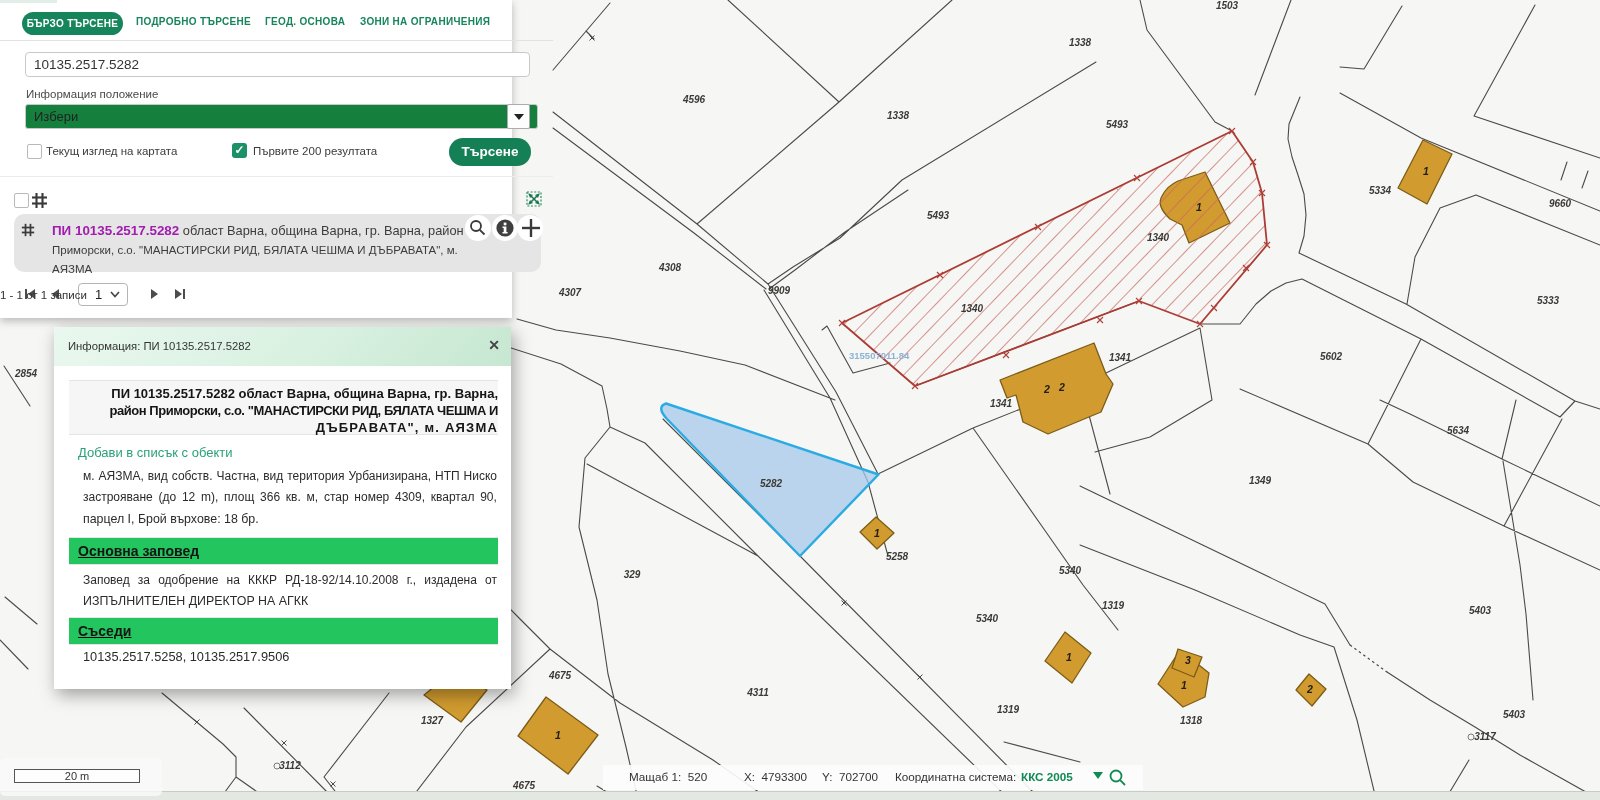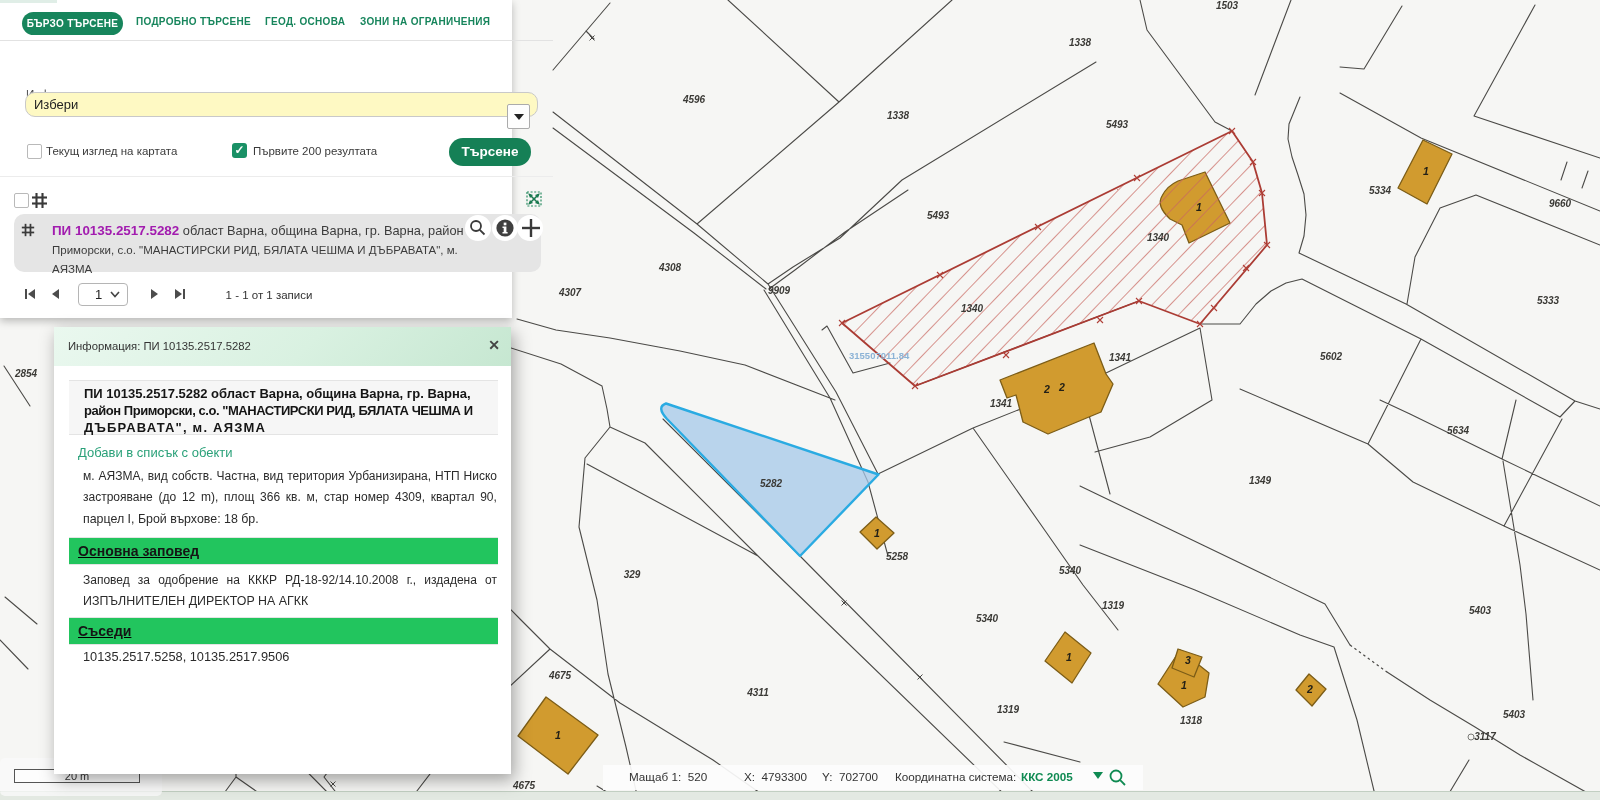--- a/index.html
+++ b/index.html
@@ -12,42 +12,42 @@
 #sbar{position:absolute;left:14px;top:769px;width:124px;height:12px;border:1.5px solid #555;background:rgba(255,255,255,.6);color:#333;font-size:11px;text-align:center;line-height:13px;}
 #status{position:absolute;left:603px;top:765px;width:540px;height:25px;background:rgba(252,252,252,.92);font-size:11.7px;color:#333;}
 #status span{position:absolute;top:5px;white-space:nowrap;margin-left:17px;}
 
 #panel{position:absolute;left:0;top:0;width:512px;height:318px;background:#fff;box-shadow:0 3px 8px rgba(0,0,0,.25);}
 .tab{position:absolute;top:16px;font-size:10px;font-weight:bold;color:#17855c;white-space:nowrap;letter-spacing:.3px;}
 #tabact{position:absolute;left:22px;top:12px;width:101px;height:23px;background:#17855c;border-radius:12px;color:#fff;font-size:10px;font-weight:bold;text-align:center;line-height:23px;white-space:nowrap;letter-spacing:.3px;}
 #tabline{position:absolute;left:0px;top:40px;width:553px;height:1px;background:#e2e2e2;}
 #inp{position:absolute;left:25px;top:52px;width:495px;height:23px;border:1px solid #c9c9c9;border-radius:4px;background:#fff;font-size:13.5px;color:#333;line-height:23px;padding-left:8px;}
 #geolbl{position:absolute;left:26px;top:88px;font-size:11.5px;color:#4a4a4a;}
-#sel{position:absolute;left:25px;top:92px;width:503px;height:23px;border:1px solid #c9c9c9;border-radius:10px;background:#fef9c3;font-size:13px;color:#222;line-height:23px;padding-left:8px;}
+#sel{position:absolute;left:25px;top:104px;width:503px;height:23px;border:1px solid #c9c9c9;border-radius:3px;background:#15803d;font-size:13px;color:#222;line-height:23px;padding-left:8px;}
 #selbtn{position:absolute;left:507px;top:104px;width:21px;height:23px;border:1px solid #ababab;border-radius:2px;background:#fdfdfd;}
 #selbtn:after{content:"";position:absolute;left:6px;top:9px;border:5px solid transparent;border-top:6px solid #222;}
 .cb{position:absolute;width:13px;height:13px;border:1px solid #b9b9b9;border-radius:2px;background:#fff;}
 .cbg{position:absolute;width:15px;height:15px;border-radius:3px;background:#1a9166;color:#fff;font-size:12px;font-weight:bold;text-align:center;line-height:15px;}
 .cblbl{position:absolute;font-size:11.5px;color:#3a3a3a;padding-top:1px;text-align:right;}
 #btn{position:absolute;left:449px;top:138px;width:82px;height:28px;background:#158056;border-radius:14px;color:#fff;font-size:13.5px;font-weight:bold;text-align:center;line-height:28px;}
 #div2{position:absolute;left:0;top:176px;width:553px;height:1px;background:#ececec;}
 #card{position:absolute;left:14px;top:214px;width:527px;height:58px;background:#e5e5e5;border-radius:10px;}
 #cardtx{position:absolute;left:38px;top:8px;width:480px;font-size:12.8px;color:#3c3c3c;line-height:18.8px;white-space:nowrap;}
 #cardtx .l2{font-size:11.5px;}
-#pgtx{position:absolute;left:0px;top:289px;width:538px;text-align:center;font-size:11.5px;color:#333;}
+#pgtx{position:absolute;left:0px;top:289px;width:538px;text-align:left;font-size:11.5px;color:#333;}
 #pgsel{position:absolute;left:78px;top:283px;width:48px;height:21px;border:1px solid #b5b5b5;border-radius:4px;background:#fff;}
 
-#popup{position:absolute;left:54px;top:327px;width:457px;height:447px;background:#fff;box-shadow:3px 6px 16px rgba(0,0,0,.35);}
+#popup{position:absolute;left:54px;top:327px;width:457px;height:362px;background:#fff;box-shadow:3px 6px 16px rgba(0,0,0,.35);}
 #phead{position:absolute;left:0;top:0;width:457px;height:39px;background:linear-gradient(135deg,#eaf8ef 0%,#d9f1e1 55%,#c6e7d1 100%);}
 #phead .t{position:absolute;left:14px;top:13px;font-size:11.3px;color:#333;}
 #phead .x{position:absolute;right:11px;top:10px;font-size:14px;font-weight:bold;color:#444;}
 .sect{position:absolute;left:15px;width:429px;background:#22c55e;border-top:1px solid #e4e4e4;border-bottom:1px solid #e4e4e4;text-decoration:underline;}
 .sect .b{margin:5px 0 5px 9px;font-size:14px;font-weight:bold;color:#151515;}
 #bold1{position:absolute;left:15px;top:53px;width:429px;height:49px;padding-top:4px;background:#f6f6f6;border-top:1px solid #e4e4e4;border-bottom:1px solid #e4e4e4;font-size:13px;font-weight:bold;color:#151515;line-height:17.2px;white-space:nowrap;}
-#bold1 div{margin-left:15px;}
+#bold1 div{margin-left:8px;text-align:right;}
 .jline{display:flex;justify-content:space-between;white-space:nowrap;font-size:12px;}
 .para{position:absolute;left:29px;width:414px;font-size:12.4px;color:#2b2b2b;line-height:21.4px;}
 </style></head>
 <body>
 <svg id="map" width="1600" height="800" viewBox="0 0 1600 800">
 <path d="M610,3 L553,70 M586,31 L594,39 M728,0 L839,102 M952,0 L839,102 M839,102 L697,224 M553,112 L697,224 L768,284 M553,128 L694,233 L766,289 M1096,62 L902,180 L840,238 L793,267 L768,284 M908,190 L845,232 L795,270 L769,289 M768,284 L836,392 L878,474 M764,290 L830,398 L868,482 L888,556 M822,330 L827,326 L853,373 L890,363 M663,419 L800,556 L1036,795 M758,556 L1010,800 M587,464 L758,556 M517,319 L556,330 L610,338 L680,351 L745,365 L835,400 M505,346 L561,364 L602,386 M602,386 L607,409 L610,427 M610,427 L585,458 L579,527 L597,600 L608,674 L626,747 L637,795 M610,427 L645,443 L758,556 M878,474 L973,428 L1083,384 L1200,328 M973,428 L1046,532 L1083,585 L1118,630 M915,386 L1139,301 M1200,328 L1212,400 M1212,400 L1150,437 L1095,452 M4,366 L30,406 M5,597 L37,624 M0,640 L28,669 M162,693 L223,744 M223,744 L236,757 L236,777 M236,777 L219,800 M236,777 L266,798 M244,708 L334,799 M389,693 L324,777 L342,800 M462,560 L521,620 L550,649 M550,649 L466,727 L410,800 M550,649 L620,703 L713,760 L770,800 M597,786 L620,800 M1535,5 L1474,116 M1474,116 L1600,158 M1402,6 L1364,69 L1340,67 M1340,93 L1421,138 L1600,211 M1600,245 L1476,195 L1440,208 L1415,257 L1407,304 M1561,180 L1567,162 M1582,188 L1588,171 M1232,131 L1215,122 L1147,30 L1140,0 M1291,0 L1255,95 M1300,97 L1289,124 L1288,139 L1292,157 L1298,175 L1304,194 L1306,215 L1304,236 L1299,253 M1299,253 L1406,304 L1575,401 L1600,409 M1200,324 L1240,324 L1256,304 L1271,291 L1286,283 L1302,279 L1421,339 L1560,417 M1421,339 L1368,444 M1575,401 L1560,417 M1562,419 L1504,526 M1240,389 L1368,444 L1413,482 L1504,526 L1600,570 M1380,400 L1410,414 L1502,459 L1600,506 M1516,400 L1502,459 M1503,461 L1520,565 L1526,614 L1533,700 M1080,486 L1325,604 L1350,645 M1080,545 L1195,590 L1300,635 L1334,647 M1334,647 L1357,720 L1375,795 M1387,672 L1430,700 L1475,727 L1520,755 L1600,800 M1085,400 L1110,494 M1004,742 L1080,762 M1469,760 L1445,800" fill="none" stroke="#4b4a47" stroke-width="1.1" stroke-linejoin="round" stroke-linecap="round"></path>
 <line x1="1350" y1="645" x2="1387" y2="672" stroke="#4b4a47" stroke-width="1.2" stroke-dasharray="2.5,3"></line>
 <defs>
       <pattern id="hatch" width="13" height="13" patternUnits="userSpaceOnUse" patternTransform="rotate(-46)">
         <line x1="0" y1="0" x2="13" y2="0" stroke="#c96760" stroke-width="1.4"></line>
@@ -133,20 +133,21 @@
       <line x1="12.2" y1="12.2" x2="17" y2="17" stroke="#0f8a52" stroke-width="1.8"></line>
     </svg>
 </div>
 <div style="position:absolute;left:0;top:0;width:57px;height:3px;background:#e0eee7;z-index:5"></div>
 <div id="panel">
  <div id="tabact">БЪРЗО ТЪРСЕНЕ</div>
  <div class="tab" style="left:136px">ПОДРОБНО ТЪРСЕНЕ</div>
  <div class="tab" style="left:265px">ГЕОД. ОСНОВА</div>
  <div class="tab" style="left:360px">ЗОНИ НА ОГРАНИЧЕНИЯ</div>
  <div id="tabline"></div>
+ <div id="inp">10135.2517.5282</div>
  <div id="geolbl">Информация положение</div>
  <div id="sel">Избери</div>
     <div id="selbtn"></div>
  <div class="cb" style="left:27px;top:144px"></div>
  <div class="cblbl" style="left:46px;top:144px">Текущ изглед на картата</div>
  <div class="cbg" style="left:232px;top:143px">✓</div>
  <div class="cblbl" style="left:253px;top:144px">Първите 200 резултата</div>
  <div id="btn">Търсене</div>
  <div id="div2"></div>
  <div class="cb" style="left:14px;top:193px"></div>

